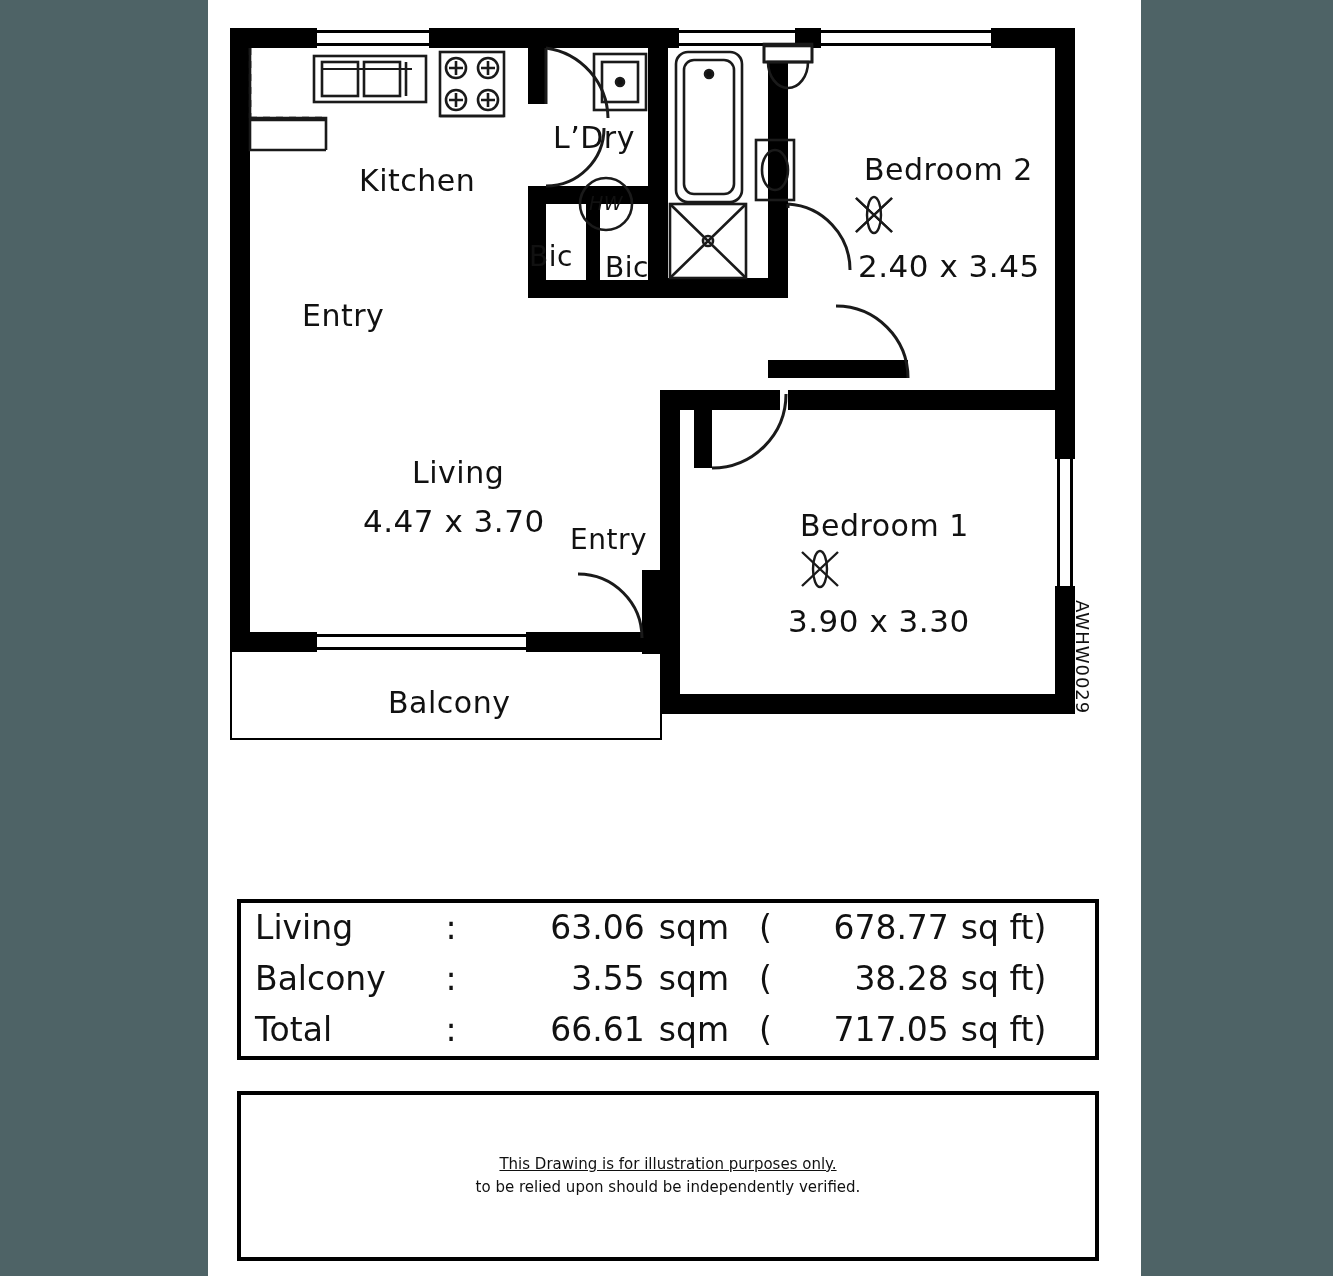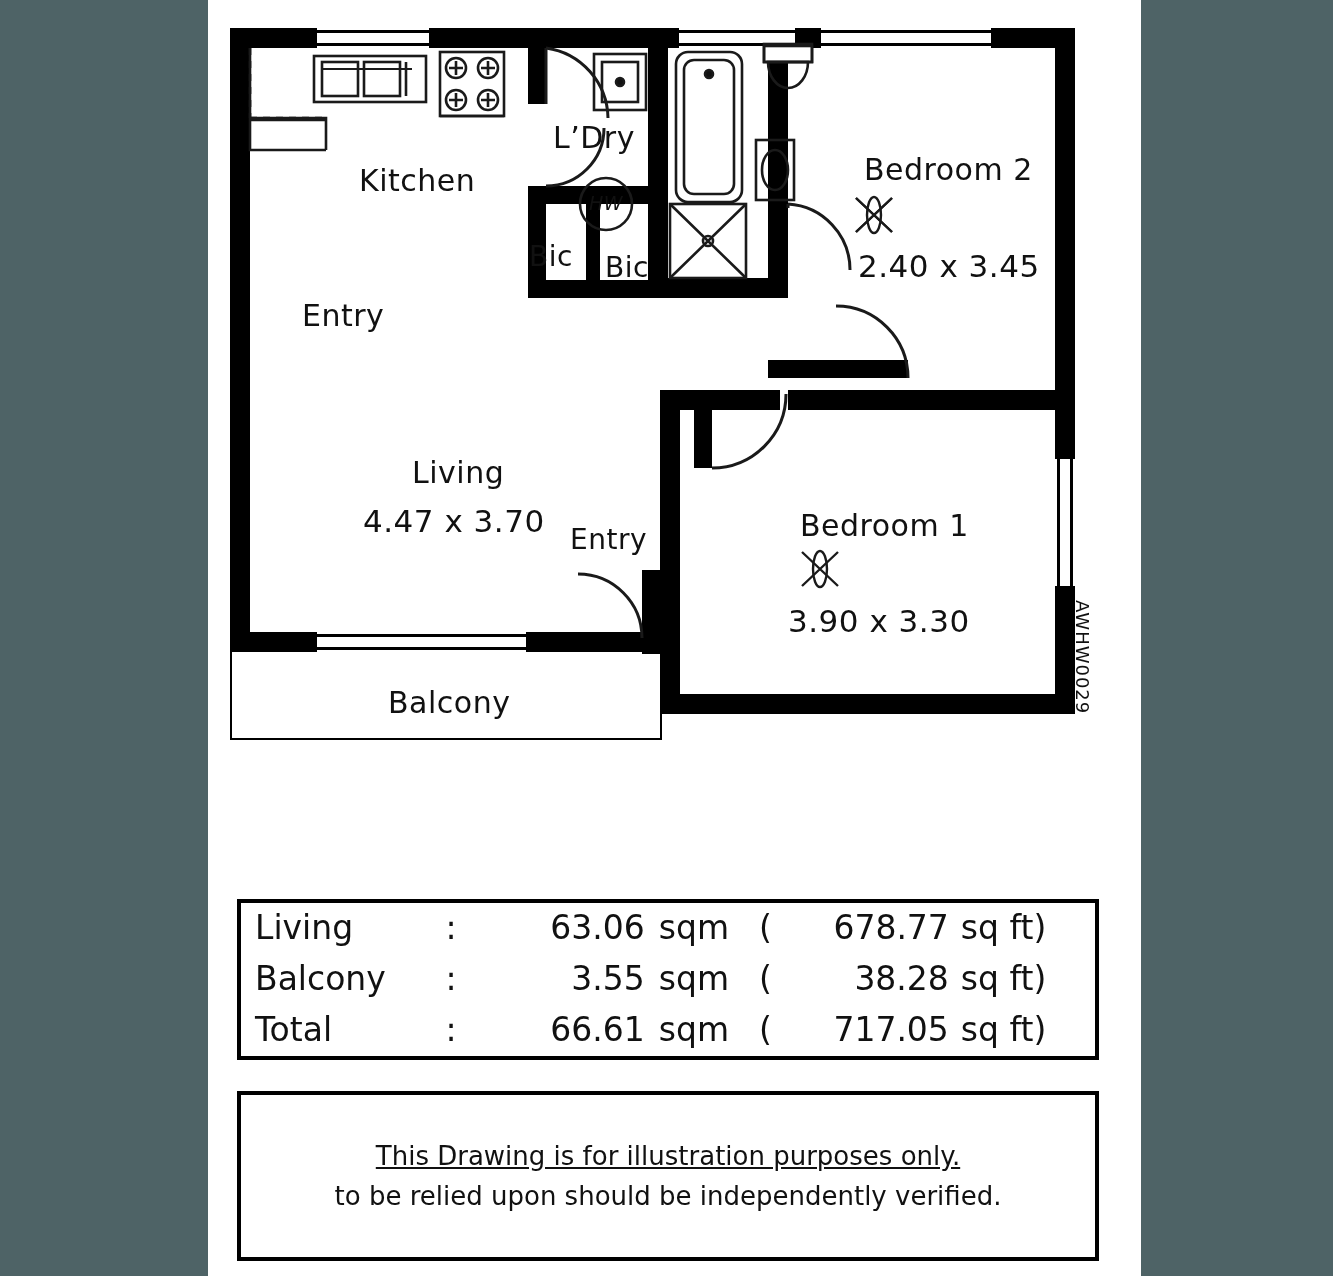--- a/index.html
+++ b/index.html
@@ -94,21 +94,21 @@
     height: 170px;
     border: 4px solid #000;
     box-sizing: border-box;
     background: #fff;
     display: flex;
     flex-direction: column;
     align-items: center;
     justify-content: center;
   }
   .disc-line {
-    font-size: 26px;
+    font-size: 15px;
     color: #111;
     line-height: 1.55;
     text-align: center;
   }
   .disc-line.underline { text-decoration: underline; }
 </style>
 </head>
 <body>
 
 <div id="sheet">

